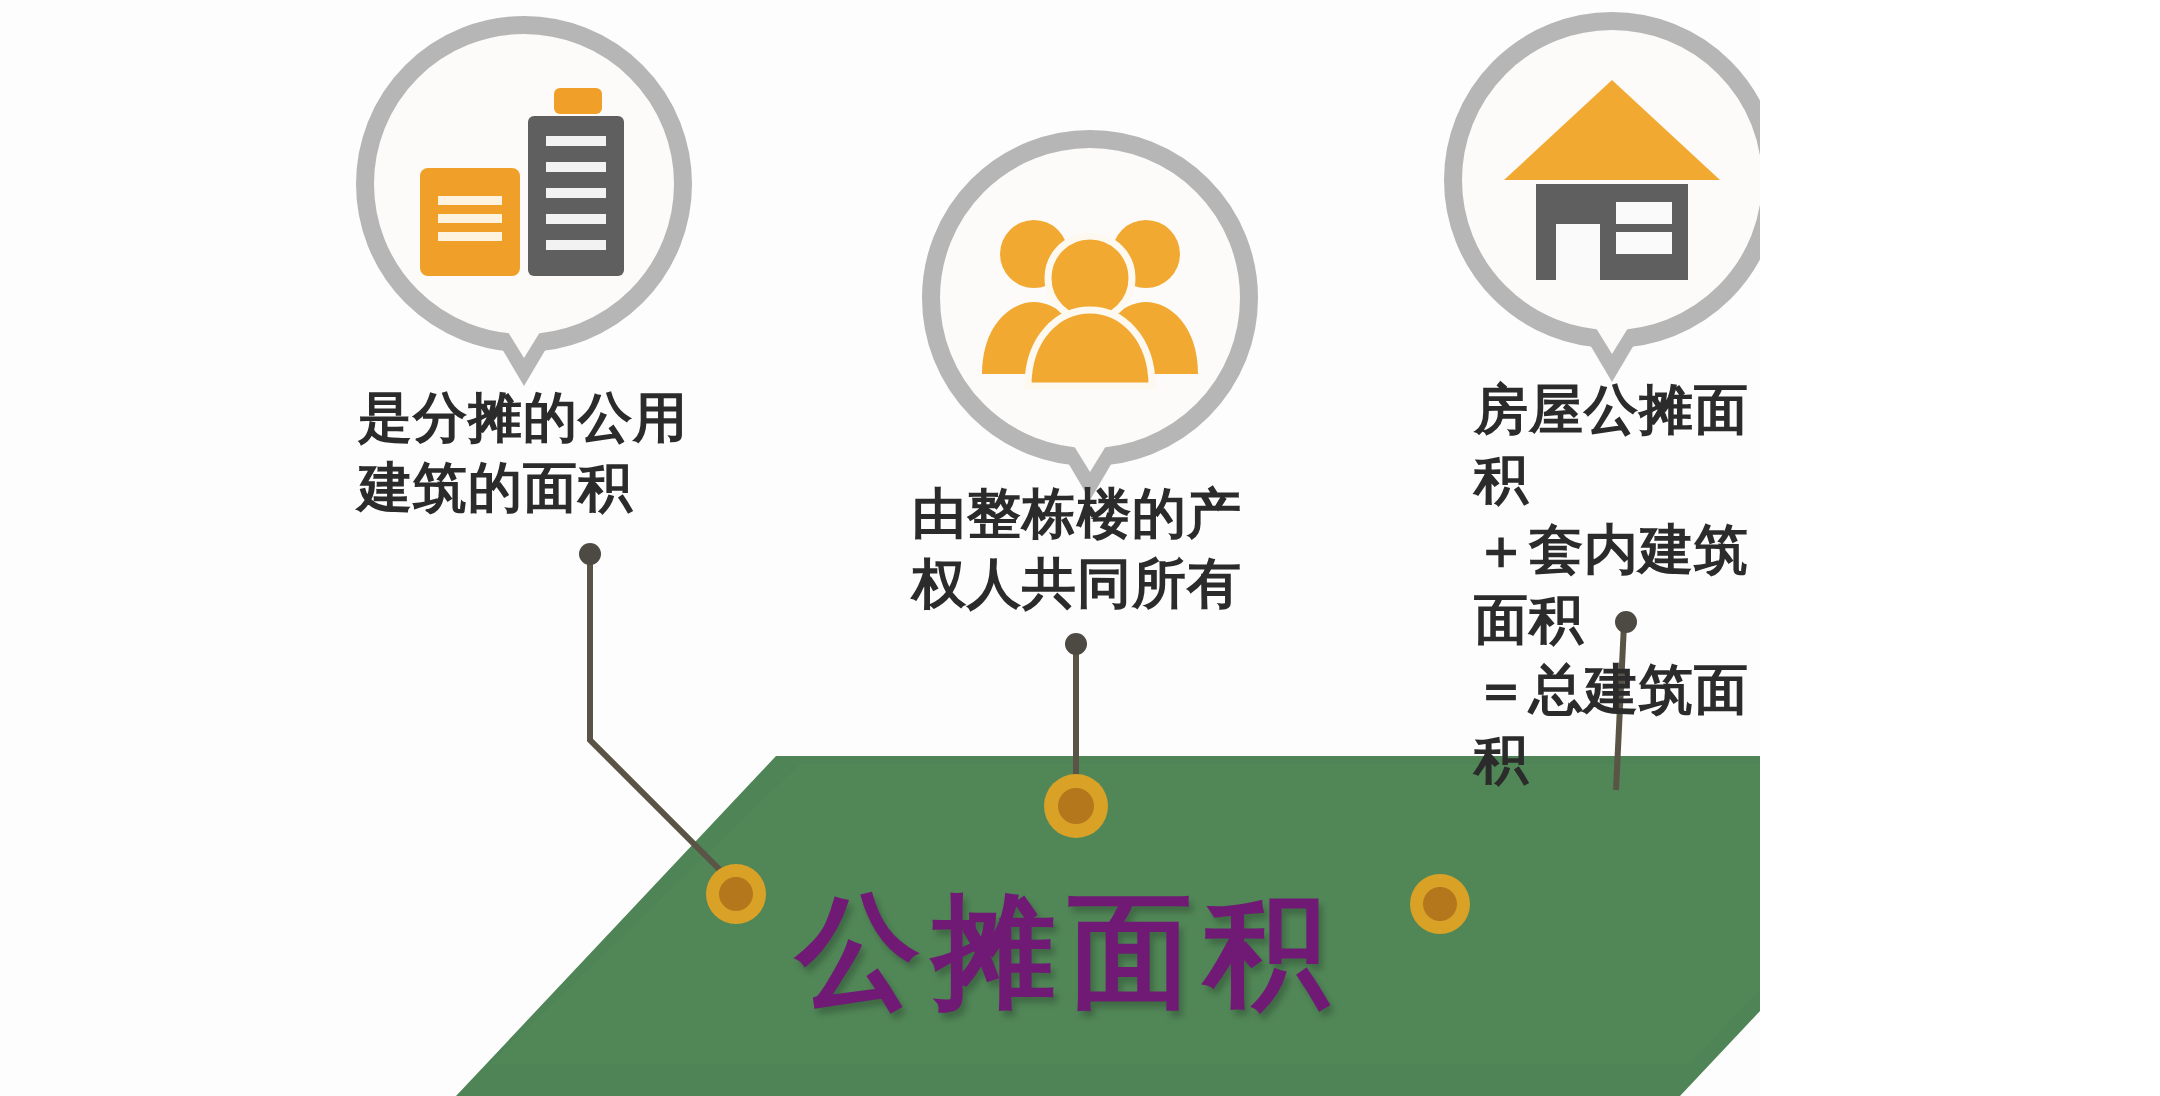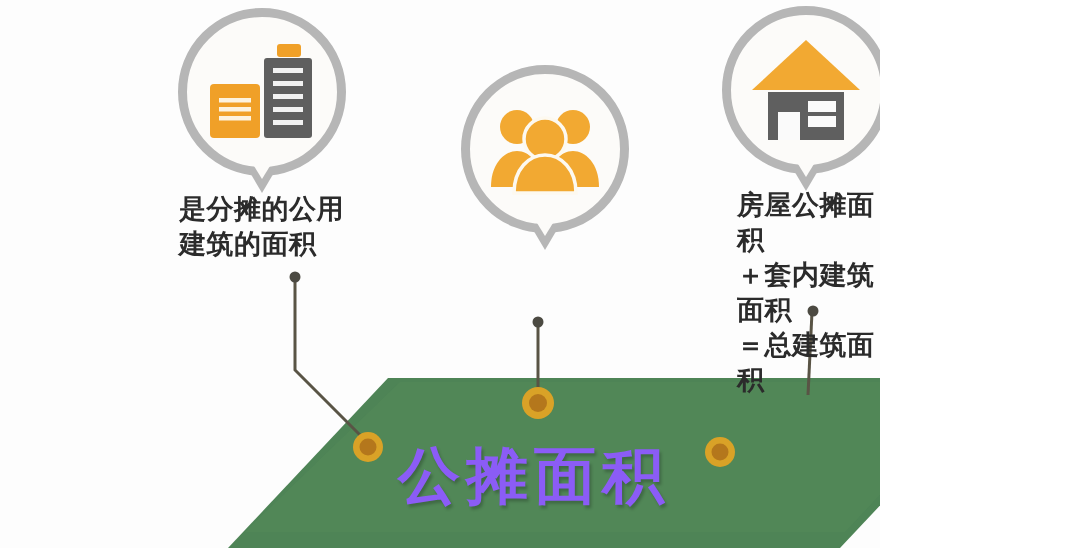--- a/index.html
+++ b/index.html
@@ -83,21 +83,21 @@
     top: 0;
     width: 1080px;
     height: 548px;
   }
   #banner-label {
     position: absolute;
     left: 398px;
     top: 434px;
     font-size: 62px;
     font-weight: 700;
-    color: #8b5cf6;
+    color: #701a75;
     letter-spacing: 6px;
     text-shadow: 2px 3px 3px rgba(0,0,0,0.22);
     white-space: nowrap;
   }
 </style>
 </head>
 <body>
 
 <div id="infographic">
 
@@ -184,20 +184,22 @@
         <rect x="58" y="78" width="28" height="11" fill="#fafafa"></rect>
       </svg>
     </div>
     <div class="tail"></div>
     <div class="tail-inner"></div>
   </div>
 
   <div id="caption-left" class="caption">是分摊的公用
 建筑的面积</div>
 
+  <div id="caption-middle" class="caption">由整栋楼的产
+权人共同所有</div>
 
   <div id="caption-right" class="caption">房屋公摊面积
 ＋套内建筑面积
 ＝总建筑面积</div>
 
   <div id="banner-label">公摊面积</div>
 
 </div>
 
 </body></html>

